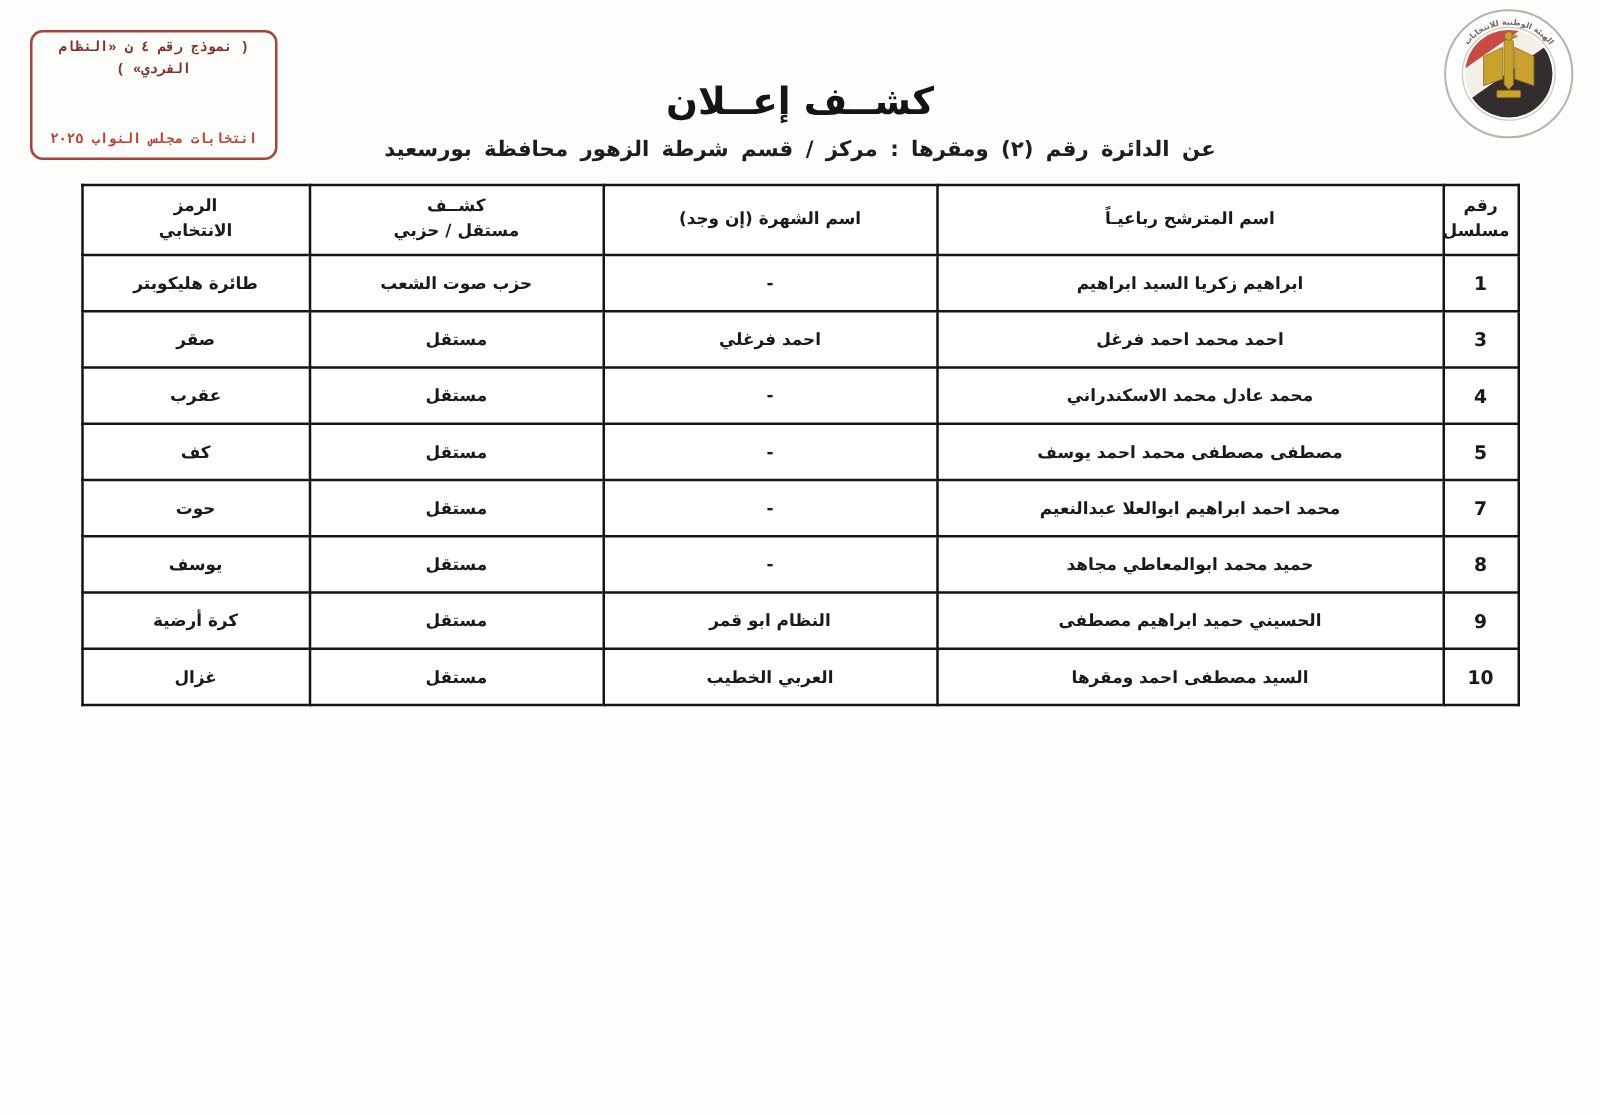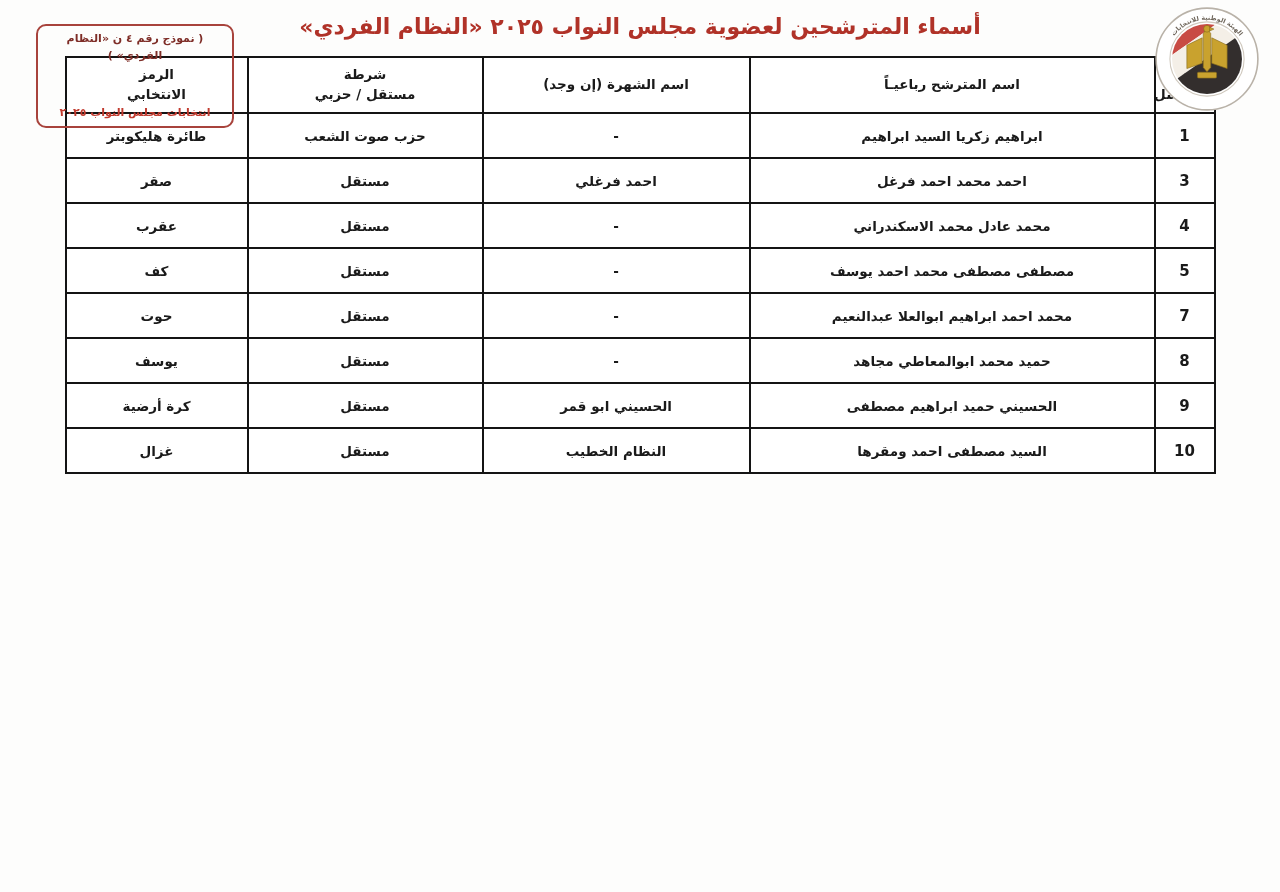--- a/index.html
+++ b/index.html
@@ -5,23 +5,23 @@
   html,body{margin:0;padding:0;}
   body{
     width:1280px;height:892px;background:#fdfdfc;
     font-family:"DejaVu Sans","Liberation Sans",sans-serif;
     -webkit-font-smoothing:antialiased;
   }
   .page{position:relative;width:1280px;height:892px;overflow:hidden;}
 
   
   .form-box{
-    position:absolute;top:24px;left:36px;width:182px;
+    position:absolute;top:24px;left:24px;width:182px;
     border:2px solid #a8433c;border-radius:10px;
-    padding:5px 6px 6px;text-align:center;direction:rtl;
+    padding:5px 6px 6px;text-align:center;direction:rtl;font-family:Liberation Mono, monospace;
   }
   .form-box .line1{font-size:11px;font-weight:bold;color:#7e2d27;line-height:1.5;}
   .form-box .line2{font-size:11px;font-weight:bold;color:#c13a2e;line-height:1.4;margin-top:41px;}
 
   
   .logo{position:absolute;top:6px;right:20px;width:106px;height:106px;}
 
   
   .title{
     margin:64px 0 0;text-align:center;direction:rtl;
@@ -87,37 +87,38 @@
           <polygon points="45.5,30 31,37 31,59 45.5,54"></polygon>
           <polygon points="54.5,30 69,37 69,59 54.5,54"></polygon>
           <circle cx="50" cy="21.5" r="3.2"></circle>
           <polygon points="52.5,20 56.5,21.8 52.5,23.6"></polygon>
           <rect x="41" y="62.5" width="18" height="5.5" rx="1"></rect>
         </g>
       </g>
     </svg>
   </div>
 
-  <h2 class="subtitle">أسماء المترشحين لعضوية مجلس النواب ٢٠٢٥ «النظام الفردي»</h2>
+  <h1 class="title">كشــف إعــلان</h1>
+  <div class="district">عن الدائرة رقم (٢)   ومقرها : مركز / قسم شرطة الزهور    محافظة بورسعيد</div>
 
   <table class="cands">
     <colgroup>
       <col style="width:60px">
         <col style="width:405px">
         <col style="width:267px">
         <col style="width:235px">
         <col style="width:182px">
     </colgroup>
     <thead>
       <tr>
         <th>رقم
 مسلسل</th>
         <th>اسم المترشح رباعيـاً</th>
         <th>اسم الشهرة (إن وجد)</th>
-        <th>شرطة
+        <th>كشــف
 مستقل / حزبي</th>
         <th>الرمز
 الانتخابي</th>
       </tr>
     </thead>
     <tbody>
         <tr>
           <td class="cell-serial">1</td>
           <td class="cell-name">ابراهيم زكريا السيد ابراهيم</td>
           <td class="cell-alias">-</td>
@@ -155,27 +156,27 @@
         <tr>
           <td class="cell-serial">8</td>
           <td class="cell-name">حميد محمد ابوالمعاطي مجاهد</td>
           <td class="cell-alias">-</td>
           <td class="cell-affiliation">مستقل</td>
           <td class="cell-symbol">يوسف</td>
         </tr>
         <tr>
           <td class="cell-serial">9</td>
           <td class="cell-name">الحسيني حميد ابراهيم مصطفى</td>
-          <td class="cell-alias">الحسيني ابو قمر</td>
+          <td class="cell-alias">النظام ابو قمر</td>
           <td class="cell-affiliation">مستقل</td>
           <td class="cell-symbol">كرة أرضية</td>
         </tr>
         <tr>
           <td class="cell-serial">10</td>
           <td class="cell-name">السيد مصطفى احمد ومقرها</td>
-          <td class="cell-alias">النظام الخطيب</td>
+          <td class="cell-alias">العربي الخطيب</td>
           <td class="cell-affiliation">مستقل</td>
           <td class="cell-symbol">غزال</td>
         </tr>
       </tbody>
   </table>
 
 </div>
 
 </body></html>

